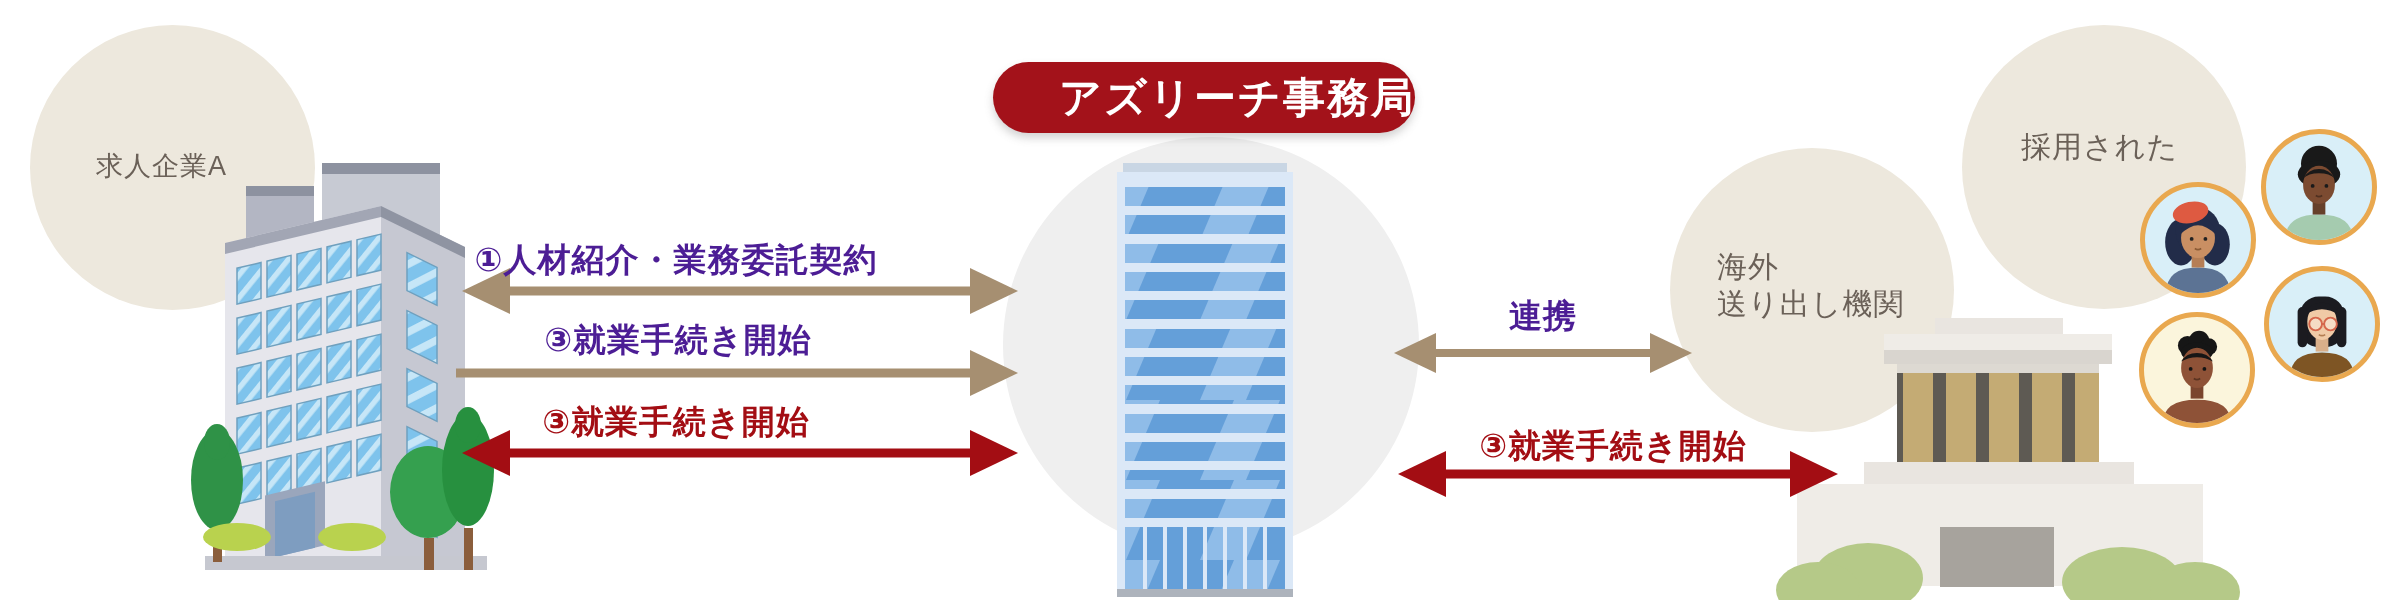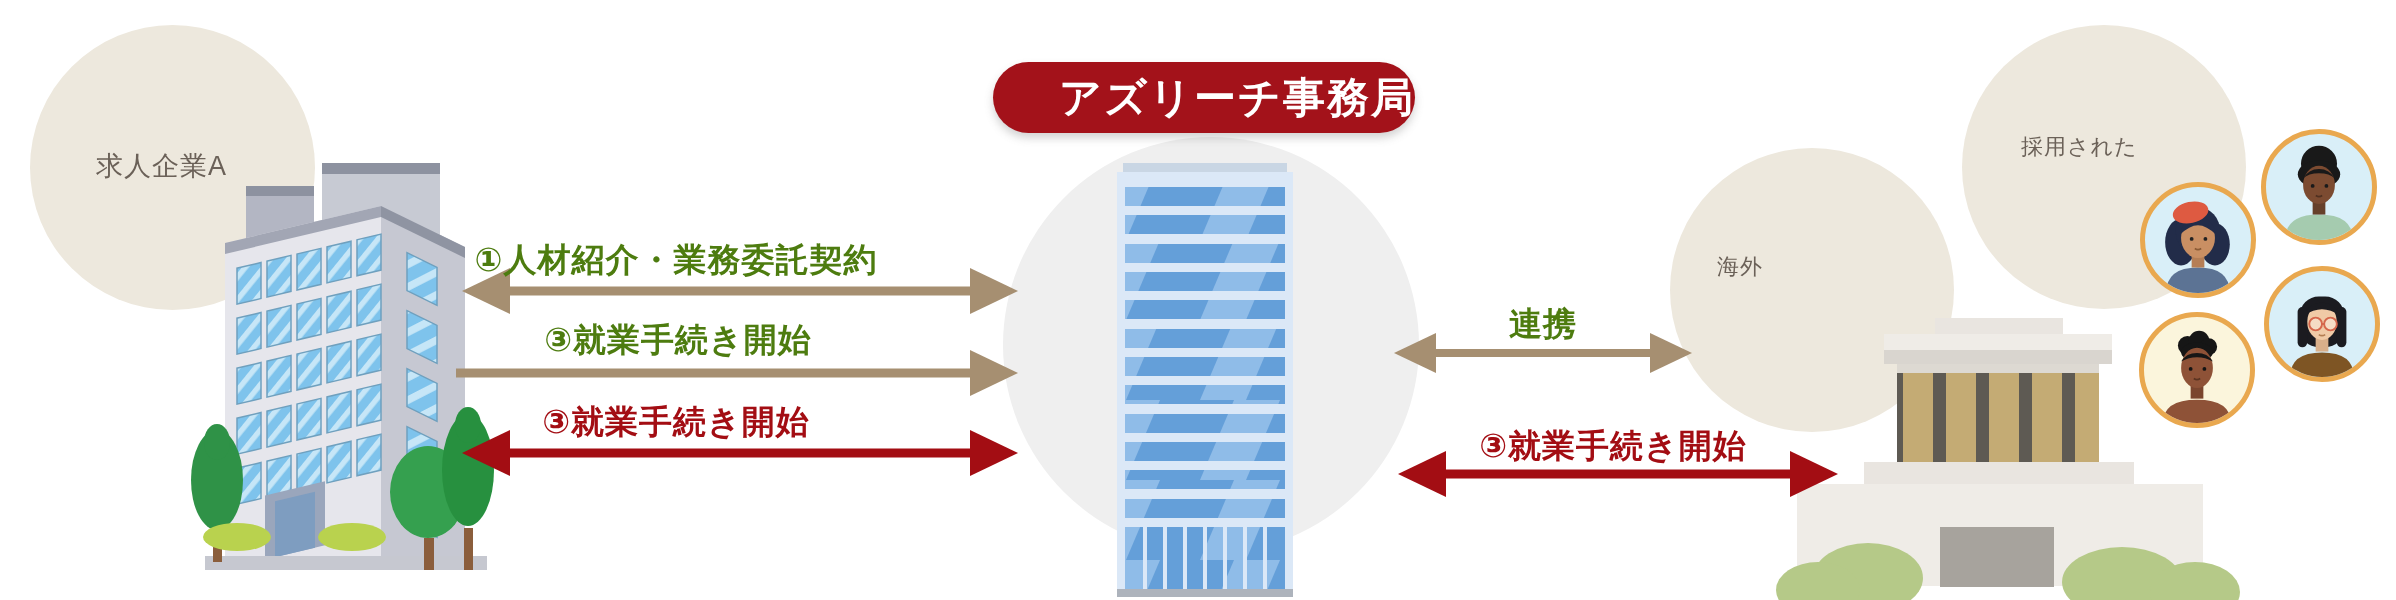--- a/index.html
+++ b/index.html
@@ -9,21 +9,21 @@
     overflow:hidden;
     background:#ffffff;
     font-family:"Liberation Sans","DejaVu Sans",sans-serif;
   }
   .circle{position:absolute;border-radius:50%;}
   .circle.beige{background:#EDE8DD;}
   .circle.gray{background:#EFEFEF;}
   .entity-label{
     position:absolute;
     color:#6B6158;
-    font-size:22px;
+    font-size:30px;
     line-height:37px;
     letter-spacing:1px;
     white-space:nowrap;
   }
   .badge{
     position:absolute;
     left:993px;top:62px;
     width:422px;height:71px;
     background:#A3121A;
     border-radius:36px;
@@ -36,21 +36,21 @@
     white-space:nowrap;
   }
   .arrow-label{
     position:absolute;
     transform:translateX(-50%);
     font-weight:bold;
     font-size:33px;
     letter-spacing:1px;
     white-space:nowrap;
   }
-  .arrow-label.tan{color:#4d7c0f;}
+  .arrow-label.tan{color:#4c1d95;}
   .arrow-label.red{color:#A30D13;}
   svg.layer{position:absolute;left:0;top:0;}
   .f-tan{fill:#A68F71;}
   .st-tan{stroke:#A68F71;stroke-width:9;}
   .f-red{fill:#A30D13;}
   .st-red{stroke:#A30D13;stroke-width:9;}
   .avatar{
     position:absolute;
     width:116px;height:116px;
     box-sizing:border-box;
@@ -68,20 +68,21 @@
 <div class="canvas">
 
   <div class="circle beige" style="left:30px;top:25px;width:285px;height:285px;"></div>
   <div class="circle gray" style="left:1003px;top:137px;width:416px;height:416px;"></div>
   <div class="circle beige" style="left:1670px;top:148px;width:284px;height:284px;"></div>
   <div class="circle beige" style="left:1962px;top:25px;width:284px;height:284px;"></div>
 
   <div class="entity-label" style="left:96px;top:148px;font-size:27px;">求人企業A</div>
   <div class="entity-label" style="left:1717px;top:248px;">
     <div>海外</div>
+    <div>送り出し機関</div>
   </div>
   <div class="entity-label" style="left:2021px;top:128px;">
     <div>採用された</div>
   </div>
 
   <svg class="layer" width="2396" height="600" viewBox="0 0 2396 600">
     <defs>
       <pattern id="wstripe" width="16" height="16" patternUnits="userSpaceOnUse" patternTransform="rotate(45)">
         <rect width="16" height="16" fill="#7EC3EC"></rect>
         <rect width="6" height="16" fill="#C6E6F7"></rect>
@@ -230,21 +231,21 @@
     <g>
       <line x1="1440" y1="474" x2="1796" y2="474" class="st-red"></line>
       <polygon points="1398,474 1446,451 1446,497" class="f-red"></polygon>
       <polygon points="1838,474 1790,451 1790,497" class="f-red"></polygon>
     </g>
   </svg>
 
   <div class="arrow-label tan" style="left:676px;top:238px;">①人材紹介・業務委託契約</div>
   <div class="arrow-label tan" style="left:678px;top:318px;">③就業手続き開始</div>
   <div class="arrow-label red" style="left:676px;top:400px;">③就業手続き開始</div>
-  <div class="arrow-label tan" style="left:1543px;top:302px;">連携</div>
+  <div class="arrow-label tan" style="left:1543px;top:294px;">連携</div>
   <div class="arrow-label red" style="left:1613px;top:424px;">③就業手続き開始</div>
 
   <div class="badge">
     <span>アズリーチ事務局</span>
   </div>
 
   <div class="avatar blue" style="left:2140px;top:182px;">
     <svg viewBox="0 0 100 100">
       <ellipse cx="34" cy="52" rx="15" ry="22" fill="#222C49"></ellipse>
       <ellipse cx="66" cy="54" rx="14" ry="20" fill="#222C49"></ellipse>

